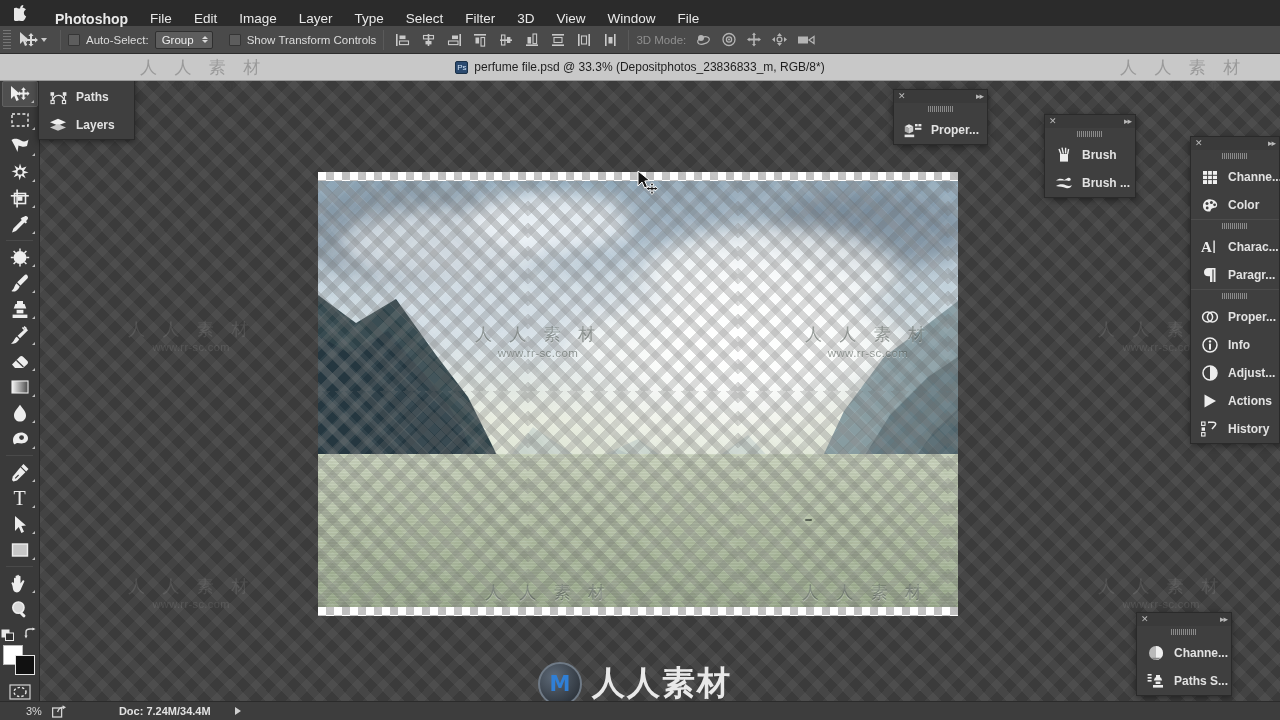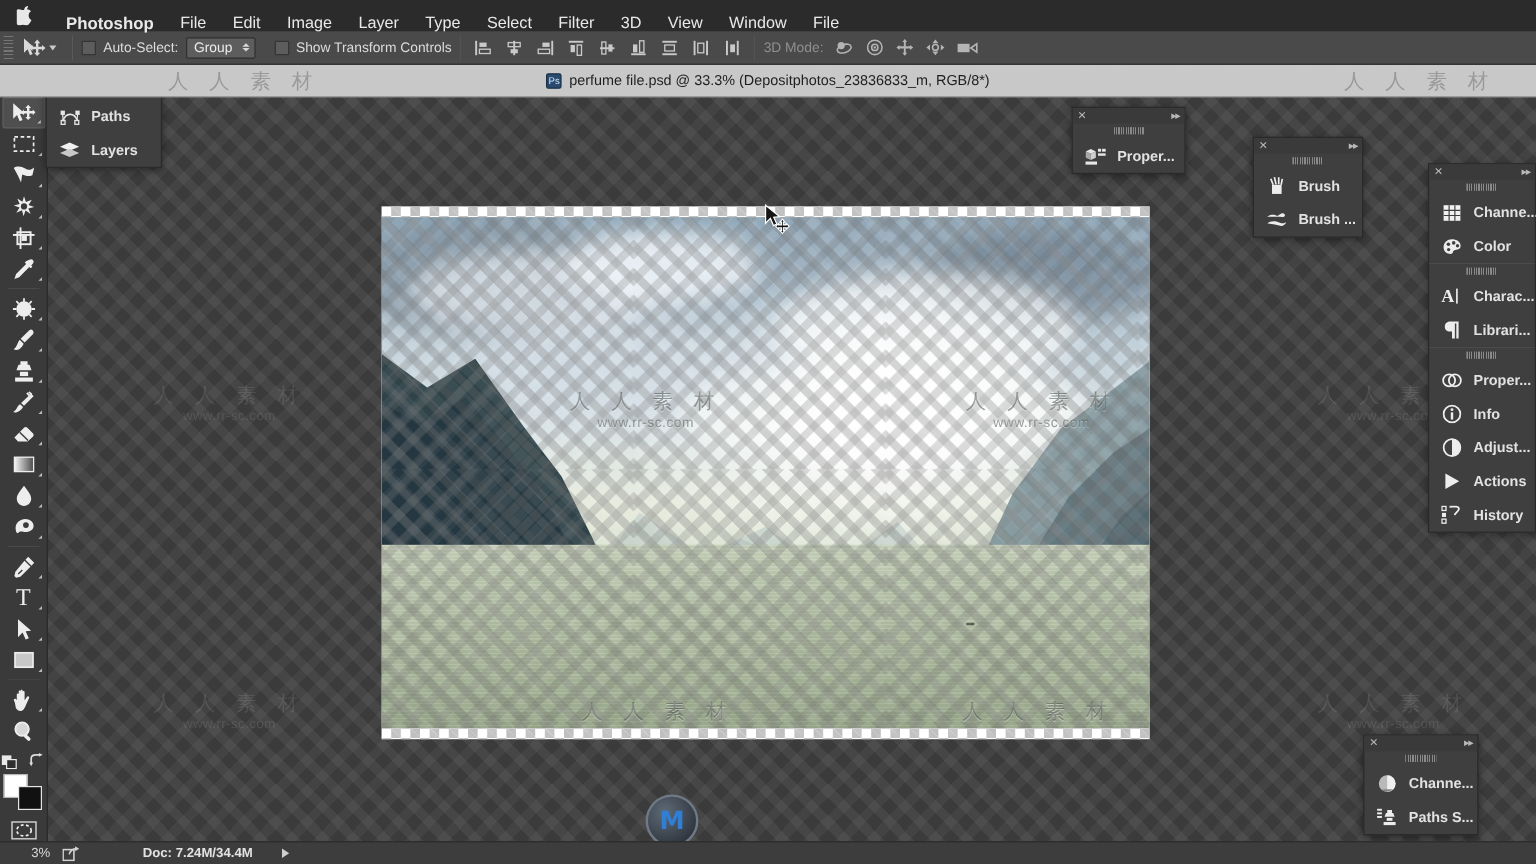--- a/index.html
+++ b/index.html
@@ -901,21 +901,21 @@
           </svg>
       </span>
       <span>Charac...</span>
     </div>
     <div class="panel-row">
       <span class="picn">
         <svg width="16" height="16" viewBox="0 0 16 16">
             <path d="M13.5 1 H6.5 C3.6 1 2 3 2 5.2 C2 7.6 3.6 9.3 6.5 9.3 H8 V15 H10.4 V2.6 H11.6 V15 H13.5 Z" fill="#ededed"></path>
           </svg>
       </span>
-      <span>Librari...</span>
+      <span>Paragr...</span>
     </div>
 
     <div class="dock-sep"></div>
 
     <div class="panel-grip"></div>
     <div class="panel-row">
       <span class="picn">
         <svg width="18" height="16" viewBox="0 0 18 16">
             <circle cx="6.6" cy="8" r="5" fill="none" stroke="#ededed" stroke-width="1.5"></circle>
             <circle cx="11.4" cy="8" r="5" fill="none" stroke="#ededed" stroke-width="1.5"></circle>
@@ -990,20 +990,21 @@
             <rect x="8.6" y="8.6" width="4.8" height="2.4" fill="#ededed"></rect>
             <rect x="6" y="12" width="10" height="2.6" fill="#ededed"></rect>
           </svg>
       </span>
       <span>Paths S...</span>
     </div>
   </div>
 
   <div class="brand">
     <span class="ring">M</span>
+    <span class="bname">人人素材</span>
   </div>
 
   <div class="statusbar">
     <span class="zoomval">3%</span>
     <span>
       <svg width="15" height="13" viewBox="0 0 15 13">
           <rect x="0.6" y="3" width="9" height="9" fill="none" stroke="#d4d4d4" stroke-width="1.3"></rect>
           <path d="M5.6 7 C6.6 3.6 9.2 2.2 12 2.2" fill="none" stroke="#d4d4d4" stroke-width="1.3"></path>
           <path d="M10.6 0.2 L14 2.2 L10.6 4.4 Z" fill="#d4d4d4"></path>
         </svg>

